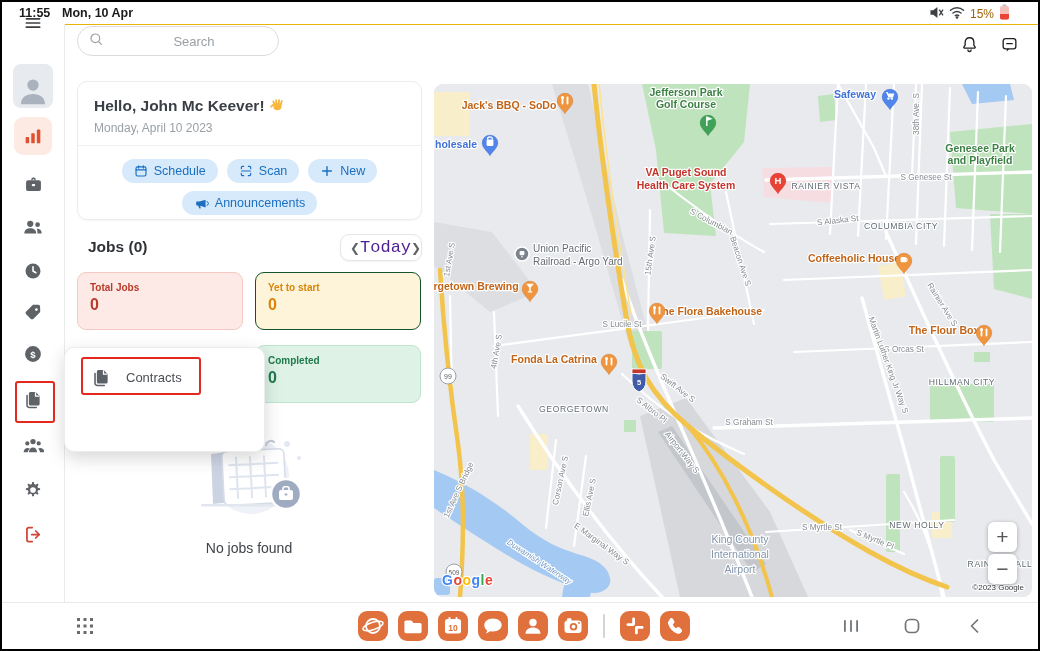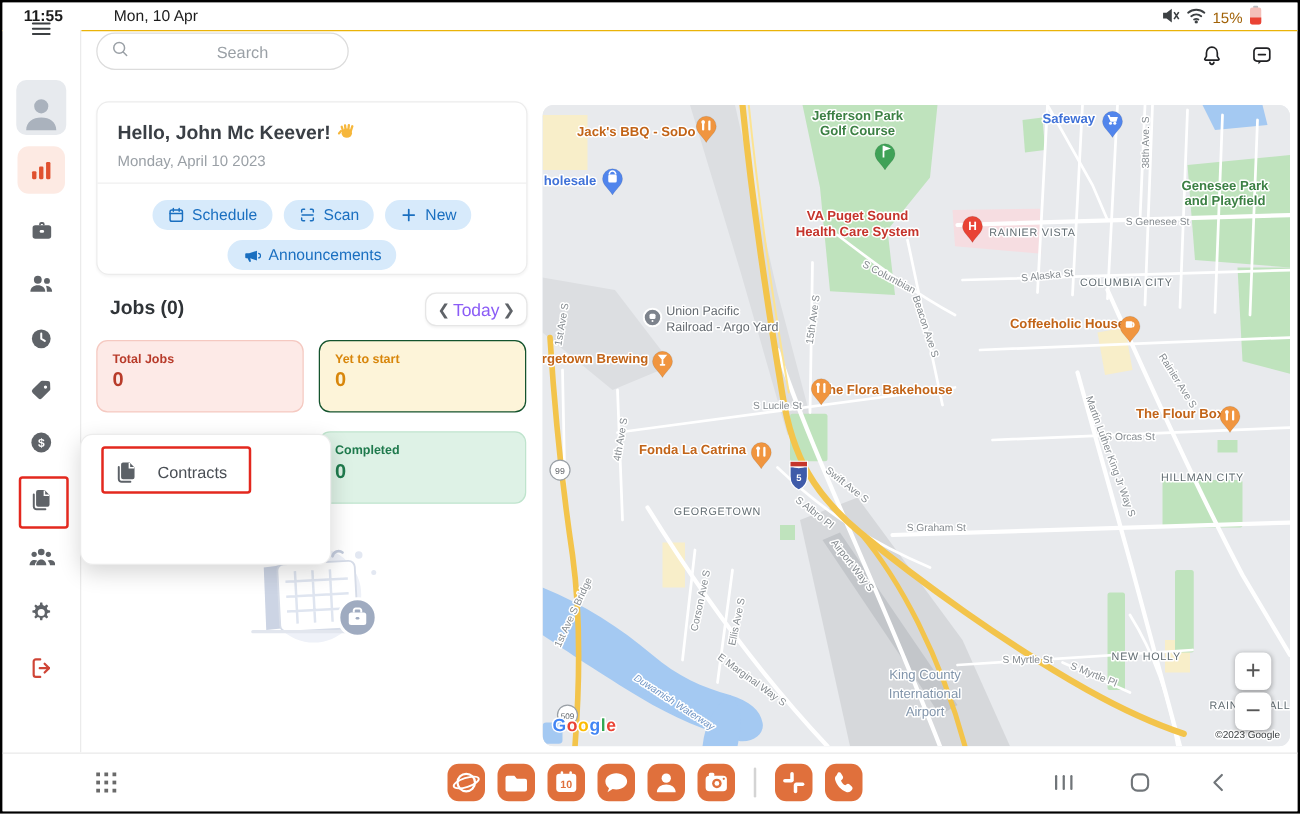--- a/index.html
+++ b/index.html
@@ -2,21 +2,21 @@
 <html><head>
 <meta charset="utf-8">
 <style>
   html,body{margin:0;padding:0;background:#cfcfcf;font-family:"Liberation Sans",sans-serif;}
   .screen{position:relative;width:1040px;height:651px;background:#fff;border:2px solid #000;
     box-sizing:border-box;overflow:hidden;font-family:"Liberation Sans",sans-serif;}
   
   .statusbar{position:absolute;left:0;top:0;width:100%;height:22px;background:#fff;
     border-bottom:1px solid #eab308;font-size:12.5px;color:#1b1b1b;}
   .sb-time{position:absolute;left:17px;top:4px;font-weight:bold;}
-  .sb-date{position:absolute;left:60px;top:4px;font-weight:normal;margin-left:29px;}
+  .sb-date{position:absolute;left:60px;top:4px;font-weight:bold;}
   .sb-right{position:absolute;right:28px;top:2px;display:flex;align-items:center;gap:5px;}
   .sb-batt-text{font-size:12px;color:#a16207;}
   
   .sidebar{position:absolute;left:0;top:22px;width:62px;height:578px;background:#fff;border-right:1px solid #ebebeb;}
   .sb-item{position:absolute;left:12px;width:38px;height:38px;border-radius:9px;display:flex;
     align-items:center;justify-content:center;color:#5f6368;cursor:pointer;}
   .sb-item.active{background:#fdeae3;color:#e0512f;}
   .sb-item.danger{color:#cf4436;}
   .avatar-box{position:absolute;left:11px;top:40px;width:40px;height:44px;border-radius:8px;background:#e7eaee;
     overflow:hidden;display:flex;align-items:flex-end;justify-content:center;}
@@ -36,21 +36,21 @@
   .greet-title{font-size:15.5px;font-weight:bold;color:#3a3f45;display:flex;align-items:center;gap:5px;}
   .greet-date{font-size:12px;color:#9aa0a6;margin-top:5px;}
   .greet-actions{display:flex;flex-wrap:wrap;justify-content:center;gap:8px 9px;padding:13px 16px 0 16px;}
   .pill-btn{display:inline-flex;align-items:center;gap:6px;height:24px;padding:0 12px;border-radius:13px;
     background:#d7eafb;color:#1a6fc0;font-size:12.5px;font-weight:500;cursor:pointer;white-space:nowrap;}
   
   .jobs-title{position:absolute;left:86px;top:236px;font-size:15.5px;font-weight:bold;color:#2f3337;}
   .today-pill{position:absolute;left:338px;top:232px;width:82px;height:27px;background:#fff;border:1px solid #e6e6e6;
     border-radius:9px;box-shadow:0 1px 2px rgba(0,0,0,.05);display:flex;align-items:center;justify-content:space-between;
     padding:0 9px;box-sizing:border-box;}
-  .today-label{font-size:14px;color:#8b5cf6;}
+  .today-label{font-size:17px;color:#4c1d95;font-family:Liberation Mono, monospace;}
   .chev{color:#5f6368;font-size:12px;cursor:pointer;line-height:1;}
   .job-card{position:absolute;width:166px;height:58px;border-radius:9px;box-sizing:border-box;padding:9px 12px;cursor:pointer;}
   .job-card .jc-label{font-size:10px;font-weight:700;}
   .job-card .jc-value{font-size:16px;font-weight:bold;margin-top:3px;}
   .jc-red{background:#fdeae7;border:1px solid #f5c9c1;color:#b83b2a;}
   .jc-yellow{background:#fdf4d9;border:1px solid #14532d;color:#d8860b;}
   .jc-green{background:#def2e6;border:1px solid #bfe4cd;color:#1f7a4d;}
   
   .ctx-menu{position:absolute;left:62px;top:345px;width:201px;height:105px;background:#fff;border:1px solid #ececec;
     border-radius:10px;box-shadow:0 6px 18px rgba(0,0,0,.16);z-index:5;padding:10px 0;box-sizing:border-box;}
@@ -309,20 +309,21 @@
         <path d="M46 32 h50 M46 44 h50 M46 56 h50 M54 24 v42 M68 24 v42 M82 24 v42"></path>
       </g>
       <path d="M53 16 a5 5 0 0 1 8 -3" fill="none" stroke="#c3cbdc" stroke-width="2.2" stroke-linecap="round"></path>
       <path d="M83 13 a5 5 0 0 1 8 -3" fill="none" stroke="#c3cbdc" stroke-width="2.2" stroke-linecap="round"></path>
       <rect x="18" y="72" width="86" height="2.5" rx="1.2" fill="#e2e6ee"></rect>
       <circle cx="103" cy="62" r="15" fill="#9fabc0" stroke="#fff" stroke-width="2.5"></circle>
       <rect x="96" y="58" width="14" height="10" rx="2" fill="#fff"></rect>
       <path d="M100 58 v-1.6 a1.6 1.6 0 0 1 1.6 -1.6 h2.8 a1.6 1.6 0 0 1 1.6 1.6 V58" fill="none" stroke="#fff" stroke-width="1.6"></path>
       <rect x="101.5" y="61.5" width="3" height="2" rx="1" fill="#9fabc0"></rect>
     </svg>
+    <div class="empty-text">No jobs found</div>
   </div>
 
   <div class="ctx-menu">
     <div id="ctx-items">
         <div class="ctx-item">
           <span style="display: inline-flex;">
             <svg width="21" height="21" viewBox="0 0 24 24">
               <path d="M8.5 3.5 h6 l4.5 4.5 v9 a1.8 1.8 0 0 1-1.8 1.8 h-8.7 a1.8 1.8 0 0 1-1.8-1.8 V5.3 a1.8 1.8 0 0 1 1.8-1.8 Z" fill="currentColor"></path>
               <path d="M14.3 3.8 v4.4 h4.4" fill="none" stroke="#fff" stroke-width="1.4"></path>
               <path d="M4.6 7.5 v11 a2.6 2.6 0 0 0 2.6 2.6 h8" fill="none" stroke="currentColor" stroke-width="1.8" stroke-linecap="round"></path>

